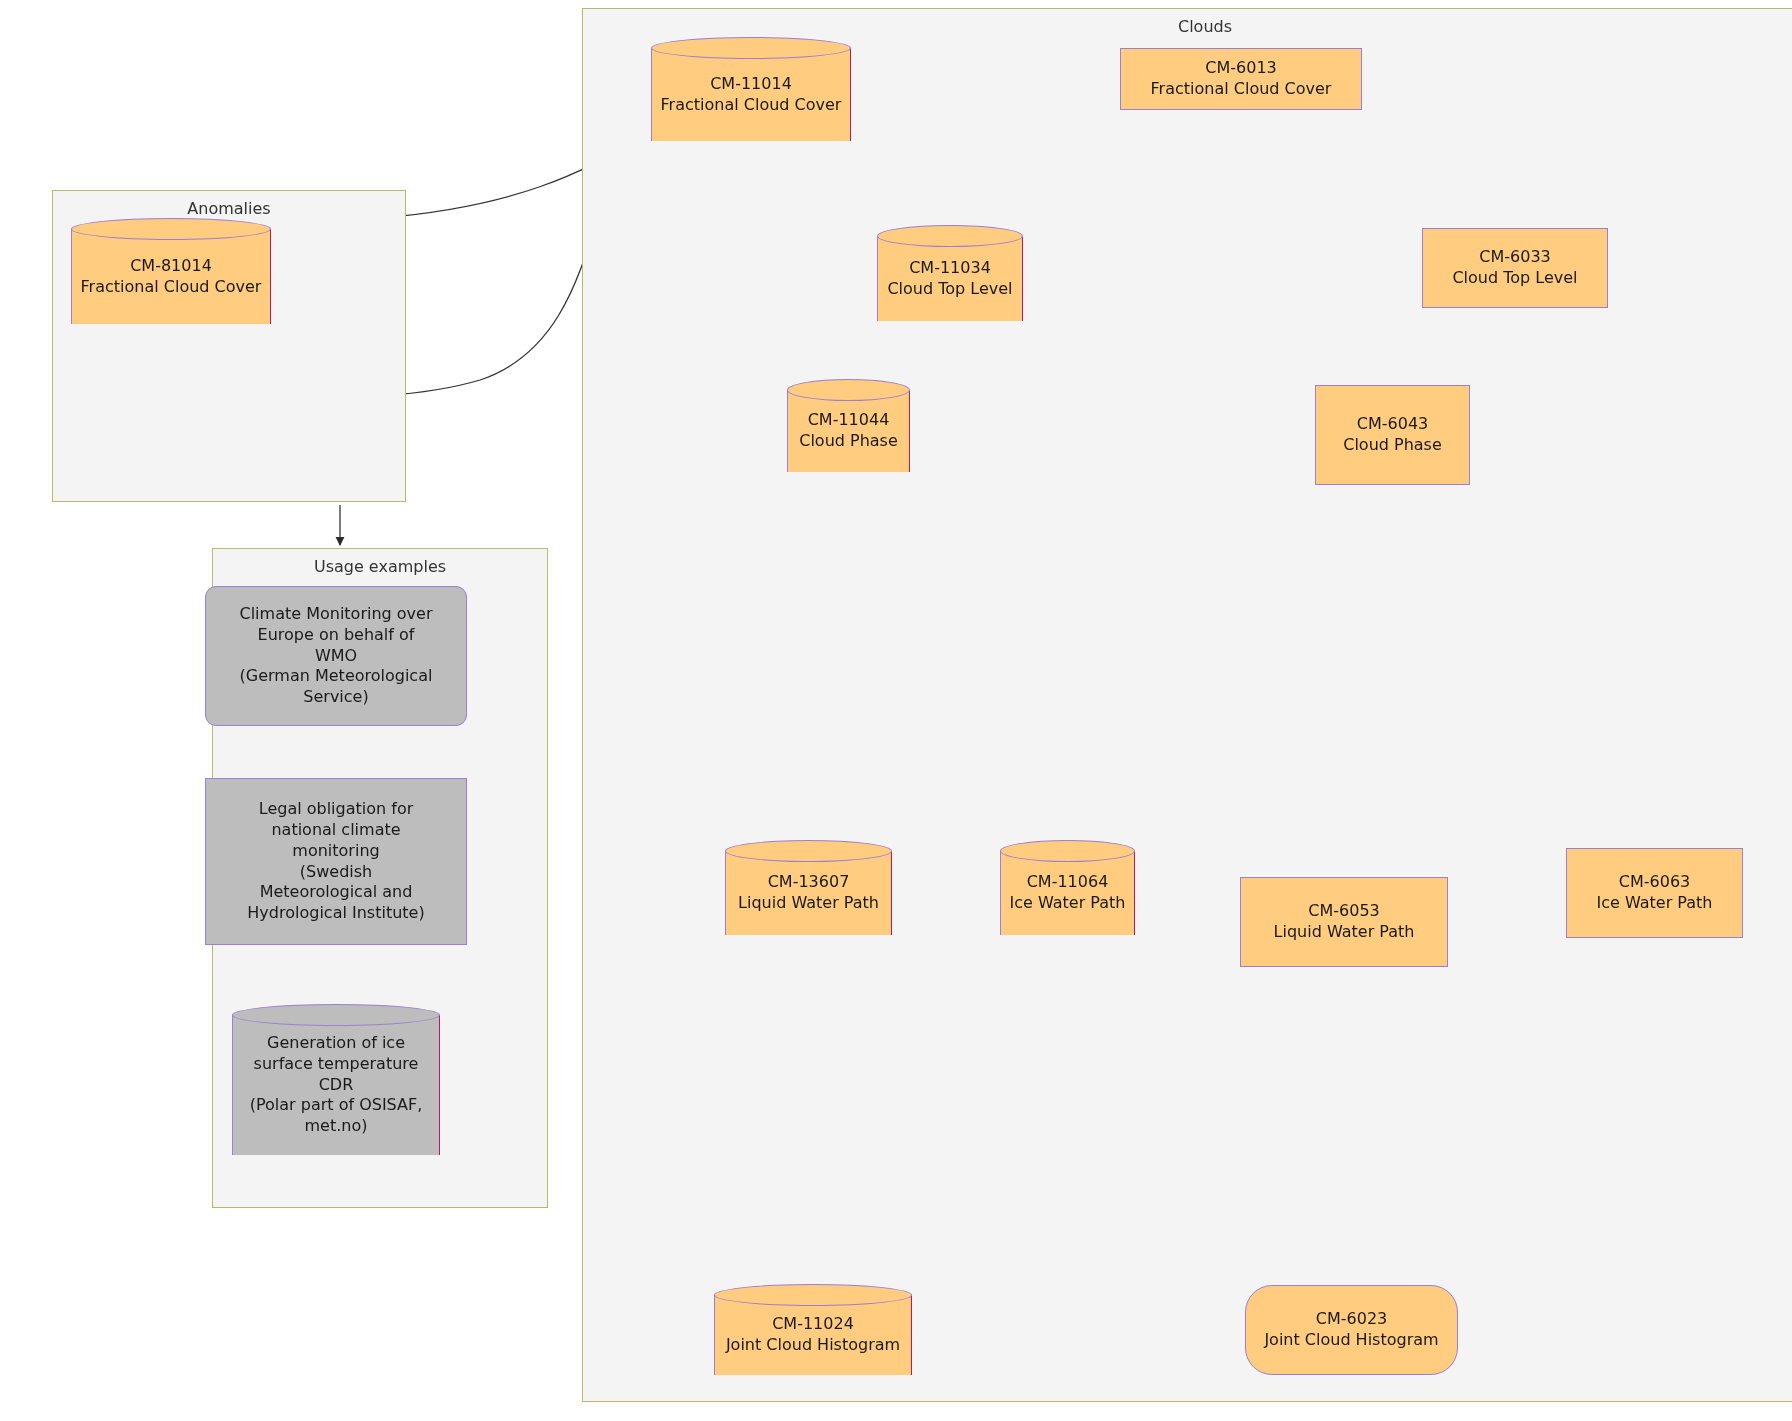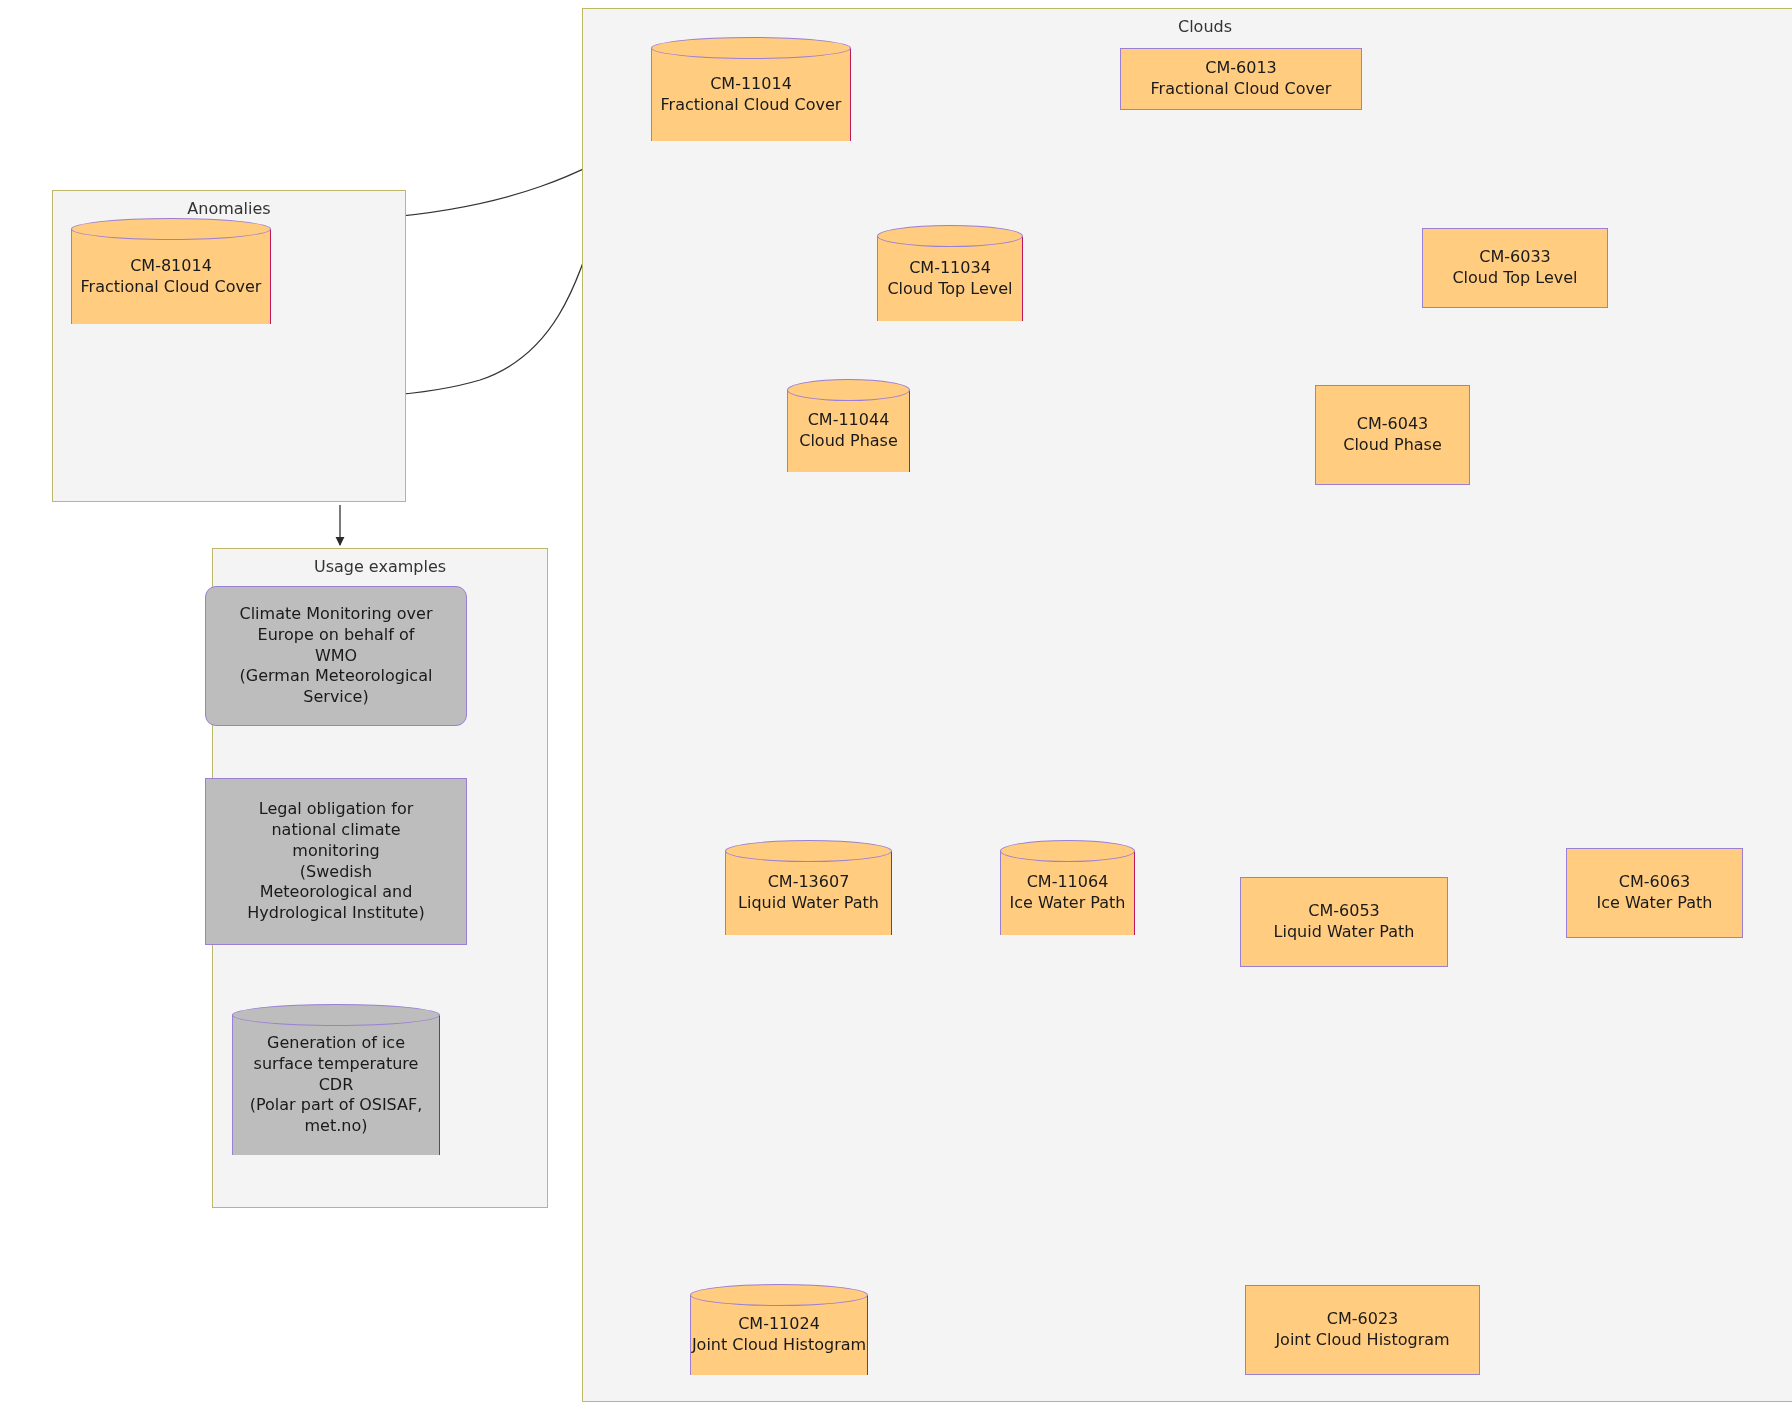--- a/index.html
+++ b/index.html
@@ -169,21 +169,21 @@
     </div>
   </div>
 
   <div class="node cyl" style="left:1000px;top:851px;width:135px;height:84px;">
     <div class="txt">
       <span class="ln">CM-11064</span>
       <span class="ln">Ice Water Path</span>
     </div>
   </div>
 
-  <div class="node cyl" style="left:690px;top:1295px;width:178px;height:80px;">
+  <div class="node cyl" style="left:714px;top:1295px;width:198px;height:80px;">
     <div class="txt">
       <span class="ln">CM-11024</span>
       <span class="ln">Joint Cloud Histogram</span>
     </div>
   </div>
 
   <div class="node rect" style="left:1112px;top:48px;width:242px;height:62px;margin-left:8px;">
     <span class="ln">CM-6013</span>
     <span class="ln">Fractional Cloud Cover</span>
   </div>
@@ -201,18 +201,18 @@
   <div class="node rect" style="left:1240px;top:877px;width:208px;height:90px;">
     <span class="ln">CM-6053</span>
     <span class="ln">Liquid Water Path</span>
   </div>
 
   <div class="node rect" style="left:1566px;top:848px;width:177px;height:90px;">
     <span class="ln">CM-6063</span>
     <span class="ln">Ice Water Path</span>
   </div>
 
-  <div class="node rect" style="left:1245px;top:1285px;width:235px;height:90px;">
+  <div class="node rect" style="left:1245px;top:1285px;width:213px;height:90px;border-radius:27px;">
     <span class="ln">CM-6023</span>
     <span class="ln">Joint Cloud Histogram</span>
   </div>
 
 </div>
 
 </body></html>

